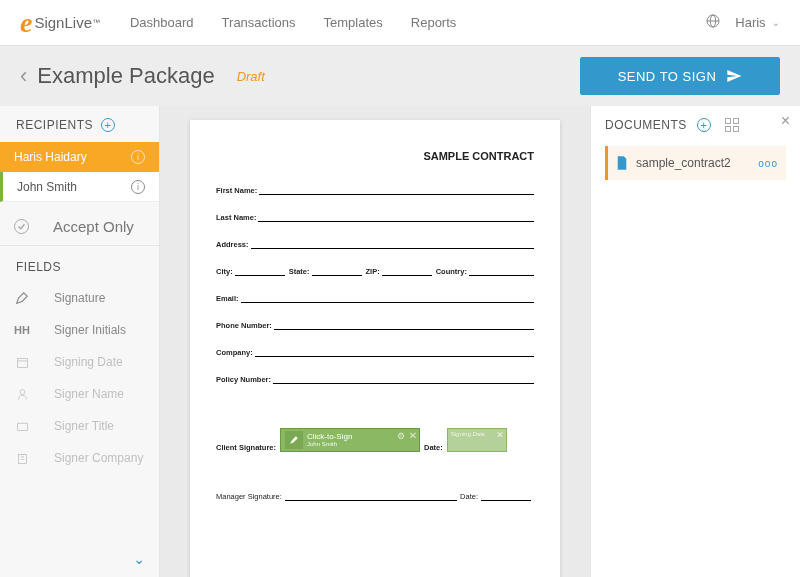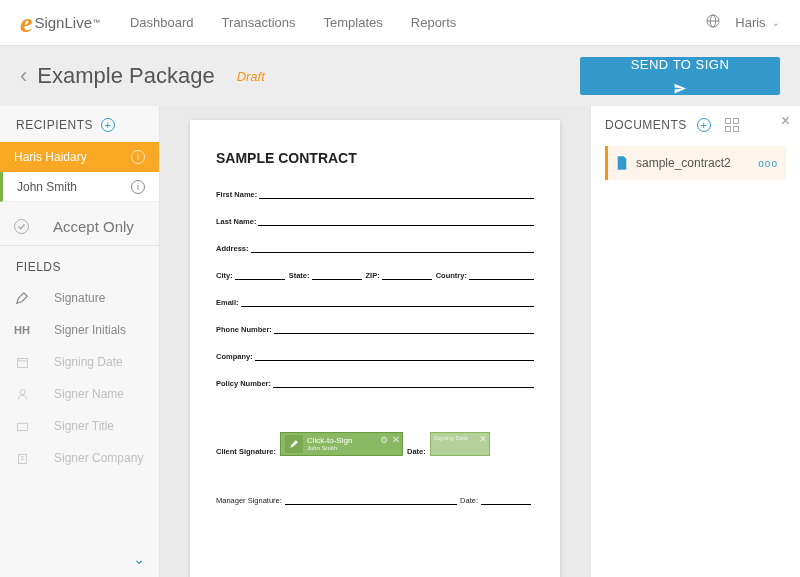--- a/index.html
+++ b/index.html
@@ -13,21 +13,21 @@
 .nav-item { color:#777; font-size:13px; cursor:pointer; }
 .topbar-right { margin-left:auto; display:flex; align-items:center; gap:14px; }
 .globe-icon svg { width:16px; height:16px; stroke:#888; fill:none; }
 .user { color:#777; font-size:13px; display:flex; align-items:center; gap:6px; cursor:pointer; }
 .chev { font-size:10px; color:#aaa; }
 
 .titlebar { height:60px; display:flex; align-items:center; padding:0 20px; background:#ededed; }
 .back-chev { font-size:22px; color:#999; margin-right:10px; cursor:pointer; }
 .pkg-title { font-size:22px; color:#555; font-weight:400; }
 .status { color:#f7941e; font-size:13px; font-style:italic; margin-left:22px; }
-.send-btn { margin-left:auto; background:#3399cc; color:#fff; border:none; height:38px; width:200px; font-size:13px; letter-spacing:0.5px; cursor:pointer; display:flex; align-items:center; justify-content:center; gap:10px; border-radius:2px;flex-direction:column; }
+.send-btn { margin-left:auto; background:#3399cc; color:#fff; border:none; height:38px; width:200px; font-size:13px; letter-spacing:0.5px; cursor:pointer; display:flex; align-items:center; justify-content:center; gap:10px; border-radius:2px; }
 .send-btn svg { width:16px; height:16px; fill:#fff; }
 
 .main { display:flex; height:471px; }
 .sidebar { width:160px; background:#f7f7f7; border-right:1px solid #e5e5e5; padding:12px 0; position:relative; }
 .section-hdr { padding:0 16px 10px; color:#555; font-size:12px; letter-spacing:0.5px; display:flex; align-items:center; gap:8px; }
 .plus-circle { width:14px; height:14px; border:1.5px solid #3399cc; border-radius:50%; display:inline-flex; align-items:center; justify-content:center; color:#3399cc; font-size:11px; line-height:1; cursor:pointer; }
 .recipient { height:30px; display:flex; align-items:center; padding:0 14px; font-size:12px; cursor:pointer; position:relative; }
 .recipient.active { background:#f9a825; color:#fff; }
 .recipient.inactive { background:#fff; color:#555; border-left:3px solid #7cb342; border-bottom:1px solid #eee; }
 .recipient .info { margin-left:auto; width:14px; height:14px; border:1px solid currentColor; border-radius:50%; display:flex; align-items:center; justify-content:center; font-size:9px; opacity:0.7; }
@@ -35,27 +35,27 @@
 .accept .chk { width:15px; height:15px; border:1.5px solid #aaa; border-radius:50%; display:flex; align-items:center; justify-content:center; }
 .accept .chk svg { width:9px; height:9px; stroke:#aaa; fill:none; stroke-width:2; }
 .fields-hdr { padding:14px 16px 8px; color:#555; font-size:12px; letter-spacing:0.5px; }
 .field-item { padding:8px 14px; display:flex; align-items:center; gap:24px; color:#888; font-size:12px; cursor:pointer; }
 .field-item.disabled { color:#c0c0c0; }
 .field-icon { width:16px; height:16px; display:flex; align-items:center; justify-content:center; color:inherit; font-size:11px; }
 .sidebar-chev { position:absolute; bottom:10px; right:14px; color:#3399cc; font-size:14px; cursor:pointer; }
 
 .canvas { flex:1; background:#eaeaea; display:flex; justify-content:center; padding:14px 0 0 0; overflow:hidden; }
 .page { width:370px; height:480px; background:#fff; box-shadow:0 1px 4px rgba(0,0,0,0.15); padding:30px 26px; font-size:8px; color:#222; position:relative; }
-.doc-title { text-align:left; font-weight:bold; font-size:14px; margin-bottom:24px; }
+.doc-title { text-align:right; font-weight:bold; font-size:11px; margin-bottom:24px; }
 .form-row { display:flex; align-items:flex-end; margin-bottom:18px; font-size:7.5px; }
 .form-row .lbl { font-weight:bold; white-space:nowrap; }
 .form-row .line { flex:1; border-bottom:1px solid #000; height:8px; margin-left:2px; }
 .sig-row { display:flex; align-items:flex-end; margin-top:44px; font-size:7.5px; gap:4px; }
 .sig-row .lbl { font-weight:bold; white-space:nowrap; }
-.sig-field { width:123px; height:24px; background:#8bb862; border:1px solid #6b9b3f; display:flex; align-items:center; padding:2px 4px; position:relative; color:#fff; }
+.sig-field { width:140px; height:24px; background:#8bb862; border:1px solid #6b9b3f; display:flex; align-items:center; padding:2px 4px; position:relative; color:#fff; }
 .sig-field .pen { width:18px; height:18px; background:#7aa853; margin-right:4px; display:flex; align-items:center; justify-content:center; }
 .sig-field .pen svg { width:10px; height:10px; fill:#fff; }
 .sig-field .txt { font-size:8px; line-height:1.1; }
 .sig-field .sub { font-size:6px; opacity:0.9; }
 .sig-field .gear { position:absolute; right:14px; top:2px; font-size:9px; color:#dfe8d0; }
 .sig-field .x { position:absolute; right:2px; top:1px; font-size:10px; color:#dfe8d0; }
 .date-field { width:60px; height:24px; background:rgba(139,184,98,0.65); border:1px solid #8bb862; position:relative; font-size:6px; color:#eef3e5; padding:2px 3px; }
 .date-field .x { position:absolute; right:2px; top:1px; font-size:9px; }
 .mgr-row { display:flex; align-items:flex-end; margin-top:40px; font-size:7.5px; }
 .mgr-row .line { flex:1; border-bottom:1px solid #000; height:8px; margin:0 3px; }

